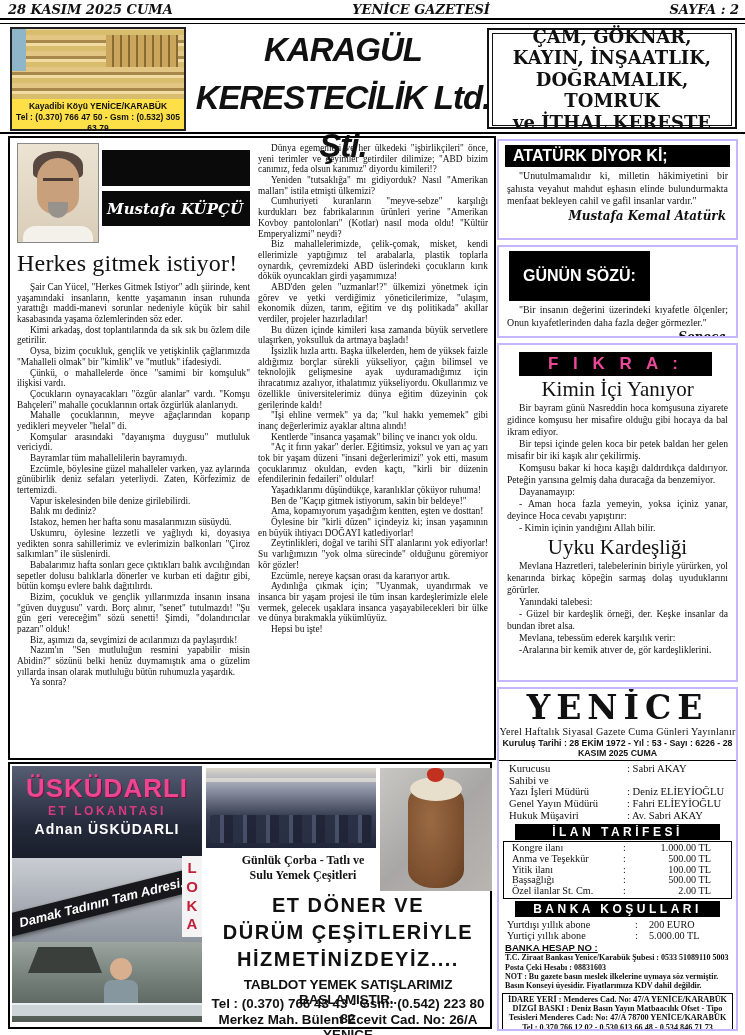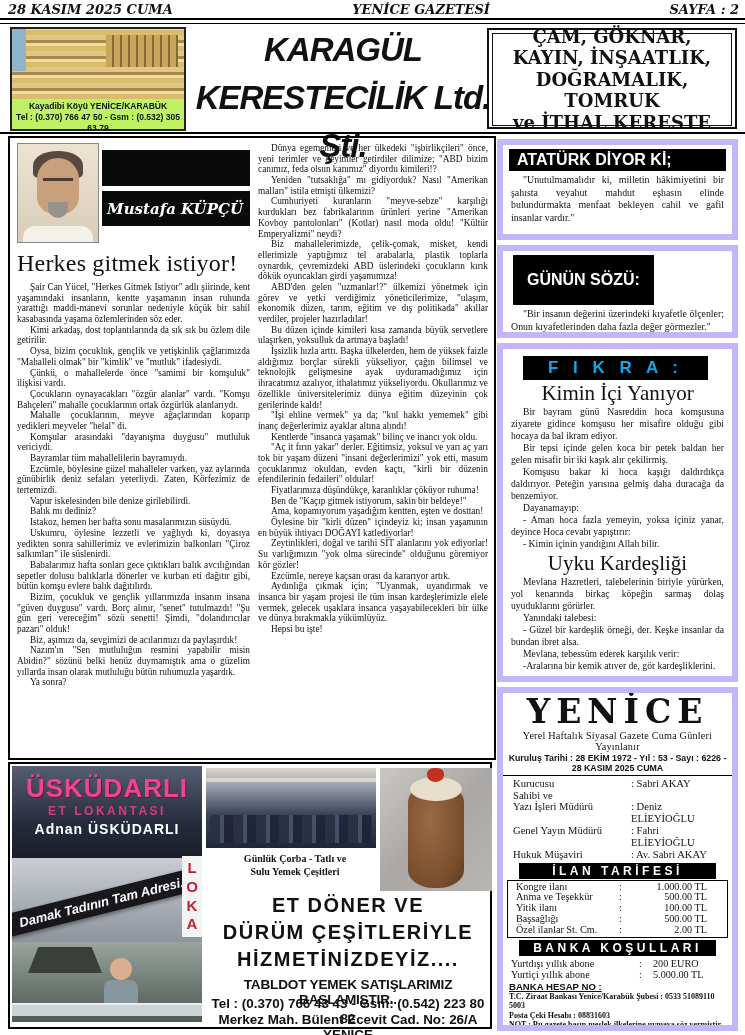--- a/index.html
+++ b/index.html
@@ -4,21 +4,21 @@
 <style>
   html,body{margin:0;padding:0;background:#fff;}
   .page{position:relative;width:745px;height:1035px;background:#fff;overflow:hidden;
         font-family:"Liberation Serif",serif;color:#111;}
   
   .hdr{position:absolute;left:8px;right:6px;top:2px;display:flex;justify-content:space-between;
        font-family:"DejaVu Serif",serif;font-weight:bold;font-style:italic;font-size:13px;align-items:flex-end;}
   .hdr-rule{position:absolute;left:0;right:0;top:18px;height:3px;border-top:2px solid #000;border-bottom:1px solid #000;}
   
   .topad{position:absolute;left:8px;top:26px;width:729px;height:105px;}
-  .topad-photo{position:absolute;left:2px;top:1px;width:172px;height:100px;border:2px solid #222;background:#bef264;}
+  .topad-photo{position:absolute;left:2px;top:1px;width:172px;height:100px;border:2px solid #222;background:#fde047;}
   .lumber{height:70px;position:relative;overflow:hidden;
     background:repeating-linear-gradient(0deg,#d9bd6e 0 5px,#f0dca0 5px 8px,#a8874a 8px 11px,#e3c684 11px 16px);}
   .lumber::before{content:"";position:absolute;left:0;top:0;width:14px;height:42px;background:#8fb6c8;}
   .lumber::after{content:"";position:absolute;right:6px;top:6px;width:72px;height:32px;
     background:repeating-linear-gradient(90deg,#caa55c 0 6px,#8a6a34 6px 8px);}
   .topad-caption{text-align:center;font-family:"Liberation Sans",sans-serif;font-weight:bold;
     font-size:8.5px;line-height:1.3;padding-top:2px;}
   .topad-title{position:absolute;left:184px;top:0px;width:302px;text-align:center;
     font-family:"Liberation Sans",sans-serif;font-weight:bold;font-style:italic;
     font-size:33px;line-height:1.45;letter-spacing:-1px;}
@@ -43,29 +43,29 @@
   .plate-bar1{height:36px;background:#0a0a0a;}
   .plate-gap{height:5px;}
   .plate-bar2{height:35px;background:#0a0a0a;color:#fff;display:flex;align-items:center;justify-content:flex-end;
     padding-right:7px;font-family:"DejaVu Serif",serif;font-weight:bold;font-style:italic;font-size:15px;}
   .headline{font-size:24px;font-weight:400;margin:7px 0 5px;letter-spacing:.2px;}
   .body-text{font-size:9.3px;line-height:1.15;text-align:justify;overflow:hidden;}
   .body-text p{margin:0;text-indent:13px;}
   .col1 .body-text{max-height:472px;}
   .col2 .body-text{max-height:608px;}
   
-  .rbox{position:absolute;left:497px;width:241px;border:6px solid #c4b5fd;background:#fff;box-sizing:border-box;overflow:hidden;}
+  .rbox{position:absolute;left:497px;width:241px;border:2px solid #c4b5fd;background:#fff;box-sizing:border-box;overflow:hidden;}
   .rbar{background:#000;color:#fff;font-family:"Liberation Sans",sans-serif;font-weight:bold;
     font-size:16px;padding:2px 8px;margin:4px 6px 3px;}
   .rbar.narrow{display:inline-block;margin:4px 0 3px 10px;padding:16px 14px;}
   .rtext{font-size:9.9px;line-height:1.28;text-align:justify;padding:0 8px;}
   .rtext p{margin:0;text-indent:12px;}
   .rsign{text-align:right;font-family:"DejaVu Serif",serif;font-weight:bold;font-style:italic;
     font-size:12px;padding:1px 10px 0 0;}
-  .fikra-bar{margin:7px 24px 1px 20px;background:#000;color:#0ea5e9;text-align:center;
+  .fikra-bar{margin:7px 24px 1px 20px;background:#000;color:#ec4899;text-align:center;
     font-family:"Liberation Sans",sans-serif;font-weight:bold;font-size:17px;letter-spacing:5px;padding:2px 0;}
   .fikra-title{text-align:center;font-size:21px;margin:1px 0 0;}
   .fikra-text{font-size:9.6px;line-height:1.25;text-align:justify;padding:0 8px;}
   .fikra-text p{margin:0;text-indent:12px;}
   
   .m-title{text-align:center;font-family:"DejaVu Serif",serif;font-weight:bold;font-size:33px;
     line-height:1.05;letter-spacing:6px;margin-top:2px;}
   .m-sub{text-align:center;font-size:10.2px;letter-spacing:.2px;}
   .m-found{text-align:center;font-family:"Liberation Sans",sans-serif;font-weight:bold;font-size:8.8px;margin-top:1px;}
   .m-rule{border-top:1.5px solid #000;margin:2px 0;}
@@ -113,22 +113,22 @@
     background:linear-gradient(180deg,#ddd8cc 0%,#9aa0b0 22%,#3c4356 58%,#20263a 100%);}
   .rest-crowd{position:absolute;bottom:5px;left:4px;right:4px;height:28px;opacity:.9;border-radius:3px;
     background:repeating-linear-gradient(90deg,#2a3044 0 10px,#4a516b 10px 14px,#1e2436 14px 23px);}
   .rest-beam{position:absolute;top:10px;left:0;right:0;height:4px;background:#e8e4da;opacity:.7;}
   .doner-photo{position:absolute;left:370px;top:4px;width:112px;height:123px;overflow:hidden;
     background:linear-gradient(135deg,#c9c7c3,#a9a7a5 50%,#b9b5b1);}
   .doner-meat{position:absolute;left:28px;top:16px;width:56px;height:104px;border-radius:26px/18px;
     background:radial-gradient(ellipse at 40% 35%,#9a6a42,#7a4e2e 68%,#5c3a20);}
   .doner-top{position:absolute;left:30px;top:9px;width:52px;height:24px;background:#e7decb;border-radius:50%;}
   .doner-tip{position:absolute;left:47px;top:0;width:17px;height:14px;background:#c23020;border-radius:40% 40% 50% 50%;}
-  .gunluk{position:absolute;left:198px;top:89px;width:174px;text-align:center;
-    font-weight:bold;font-size:10px;line-height:1.25;}
+  .gunluk{position:absolute;left:206px;top:89px;width:174px;text-align:center;
+    font-weight:bold;font-size:12px;line-height:1.25;}
   .bigline{position:absolute;left:194px;width:288px;text-align:center;
     font-family:"Liberation Sans",sans-serif;font-weight:bold;font-size:20px;letter-spacing:1.5px;}
   .tabldot{position:absolute;left:194px;top:213px;width:288px;text-align:center;
     font-family:"Liberation Sans",sans-serif;font-weight:bold;font-size:13.6px;letter-spacing:-.2px;}
   .telline{position:absolute;left:194px;top:232px;width:288px;text-align:center;
     font-family:"Liberation Sans",sans-serif;font-weight:bold;font-size:13.4px;}
   .addrline{position:absolute;left:194px;top:248px;width:288px;text-align:center;
     font-family:"Liberation Sans",sans-serif;font-weight:bold;font-size:13.4px;}
 </style>
 </head>
@@ -211,37 +211,38 @@
           <p>Dünya egemenleri ve her ülkedeki "işbirlikçileri" önce, yeni terimler ve deyimler getirdiler dilimize; "ABD bizim canımız, feda olsun kanımız" diyordu kimileri!?</p>
           <p>Yeniden "tutsaklığa" mı gidiyorduk? Nasıl "Amerikan malları" istila etmişti ülkemizi?</p>
           <p>Cumhuriyeti kuranların "meyve-sebze" karşılığı kurdukları bez fabrikalarının ürünleri yerine "Amerikan Kovboy pantolonları" (Kotlar) nasıl moda oldu! "Kültür Emperyalizmi" neydi?</p>
           <p>Biz mahallelerimizde, çelik-çomak, misket, kendi ellerimizle yaptığımız tel arabalarla, plastik toplarla oynardık, çevremizdeki ABD üslerindeki çocukların kırık dökük oyuncakları girdi yaşamımıza!</p>
           <p>ABD'den gelen "uzmanlar!?" ülkemizi yönetmek için görev ve yetki verdiğimiz yöneticilerimize, "ulaşım, ekonomik düzen, tarım, eğitim ve dış politikada" akıllar verdiler, projeler hazırladılar!</p>
           <p>Bu düzen içinde kimileri kısa zamanda büyük servetlere ulaşırken, yoksulluk da artmaya başladı!</p>
           <p>İşsizlik hızla arttı. Başka ülkelerden, hem de yüksek faizle aldığımız borçlar sürekli yükseliyor, çağın bilimsel ve teknolojik gelişmesine ayak uyduramadığımız için ihracatımız azalıyor, ithalatımız yükseliyordu. Okullarımız ve özellikle üniversitelerimiz dünya eğitim düzeyinin çok gerilerinde kaldı!</p>
           <p>"İşi ehline vermek" ya da; "kul hakkı yememek" gibi inanç değerlerimiz ayaklar altına alındı!</p>
           <p>Kentlerde "insanca yaşamak" bilinç ve inancı yok oldu.</p>
           <p>"Aç it fırın yakar" derler. Eğitimsiz, yoksul ve yarı aç yarı tok bir yaşam düzeni "insani değerlerimizi" yok etti, masum çocuklarımız okuldan, evden kaçtı, "kirli bir düzenin efendilerinin fedaileri" oldular!</p>
-          <p>Fiyatlarımıza düşündükçe, karanlıklar çöküyor ruhuma!</p>
+          <p>Yaşadıklarımı düşündükçe, karanlıklar çöküyor ruhuma!</p>
           <p>Ben de "Kaçıp gitmek istiyorum, sakin bir beldeye!"</p>
           <p>Ama, kopamıyorum yaşadığım kentten, eşten ve dosttan!</p>
           <p>Öylesine bir "kirli düzen" içindeyiz ki; insan yaşamının en büyük ihtiyacı DOĞAYI katlediyorlar!</p>
           <p>Zeytinlikleri, doğal ve tarihi SİT alanlarını yok ediyorlar! Su varlığımızın "yok olma sürecinde" olduğunu göremiyor kör gözler!</p>
           <p>Ezcümle, nereye kaçsan orası da kararıyor artık.</p>
           <p>Aydınlığa çıkmak için; "Uyanmak, uyandırmak ve insanca bir yaşam projesi ile tüm insan kardeşlerimizle elele vermek, gelecek uşaklara insanca yaşayabilecekleri bir ülke ve dünya bırakmakla yükümlüyüz.</p>
           <p>Hepsi bu işte!</p>
         </div>
     </div>
   </div>
 
   <div class="rbox" style="top:139px;height:101px;">
     <div class="rbar">ATATÜRK DİYOR Kİ;</div>
     <div class="rtext">
         <p style="margin:0;text-indent:12px;">"Unutulmamalıdır ki, milletin hâkimiyetini bir şahısta veyahut mahdut eşhasın elinde bulundurmakta menfaat bekleyen cahil ve gafil insanlar vardır."</p>
       </div>
+    <div class="rsign">Mustafa Kemal Atatürk</div>
   </div>
 
   <div class="rbox" style="top:245px;height:93px;">
     <div class="rbar narrow">GÜNÜN SÖZÜ:</div>
     <div class="rtext">
         <p style="margin:0;text-indent:12px;">"Bir insanın değerini üzerindeki kıyafetle ölçenler; Onun kıyafetlerinden daha fazla değer görmezler."</p>
       </div>
     <div class="rsign">Seneca</div>
   </div>
 

